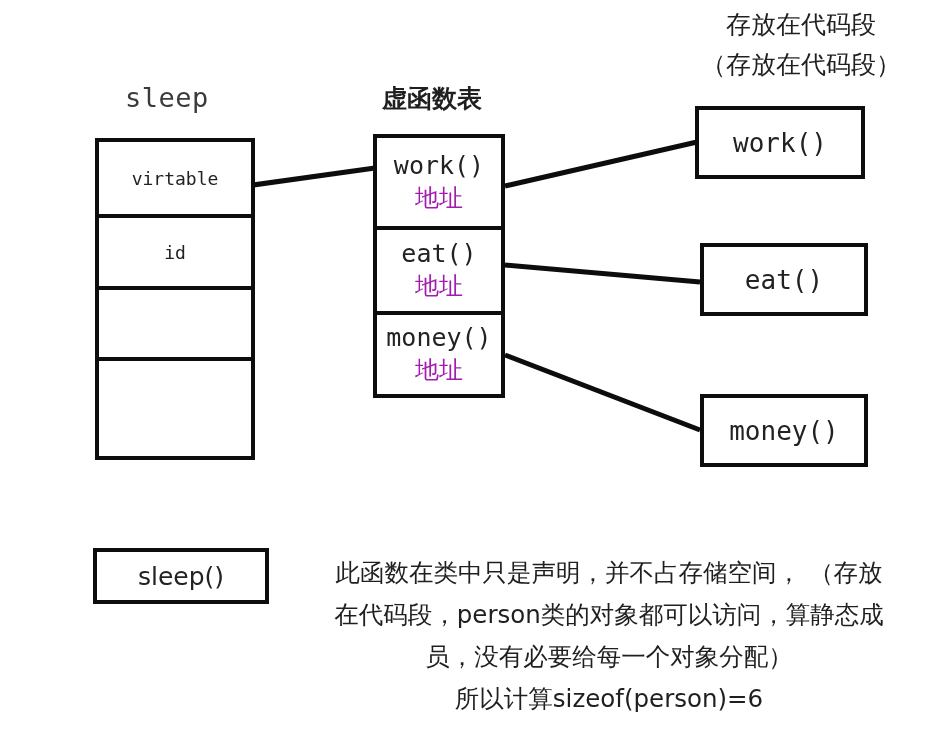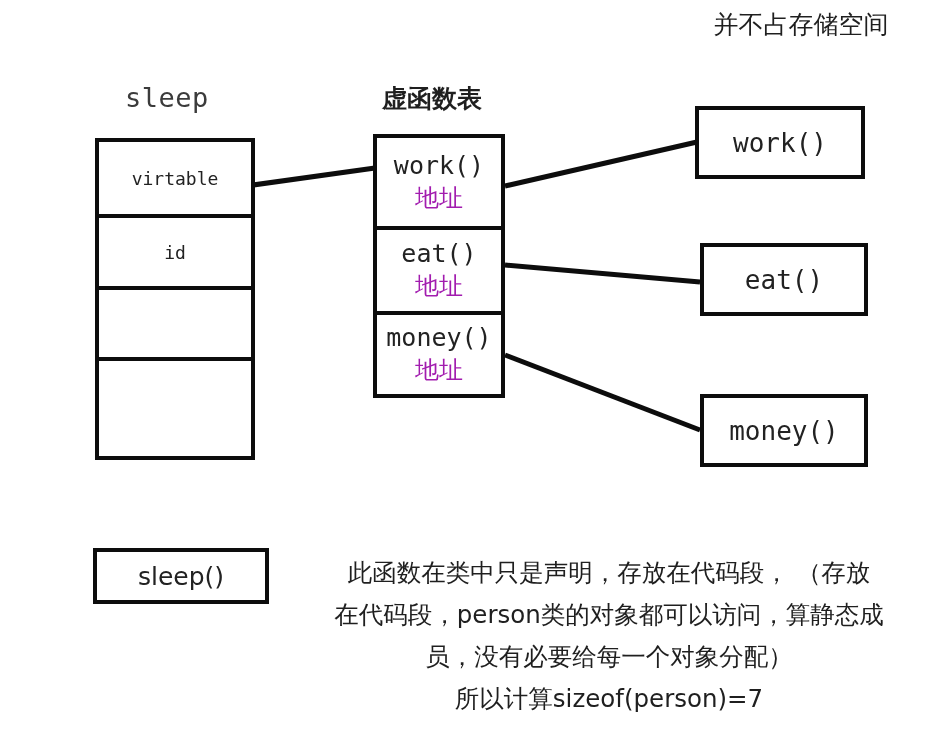--- a/index.html
+++ b/index.html
@@ -144,22 +144,23 @@
 
     <path d="M 505 265 L 700 282" fill="none" stroke="#0d0d0d" stroke-width="5"></path>
 
     <path d="M 505 355 L 700 430" fill="none" stroke="#0d0d0d" stroke-width="5"></path>
   </svg>
 
   <div class="abs label-mono" style="left:125px; top:82px;">sleep</div>
 
   <div class="abs label-cjk" style="left:382px; top:82px;font-weight:bold;">虚函数表</div>
 
-  <div class="abs label-cjk" style="left:701px; top:8px; width:200px;">并不占存储空间</div>
-
+  <div class="abs label-cjk" style="left:701px; top:8px; width:200px;">存放在代码段</div>
+
+  <div class="abs label-cjk" style="left:691px; top:48px; width:220px;">（存放在代码段）</div>
 
   <div class="struct" style="left:95px; top:138px; width:160px; height:322px;">
     <div class="struct-cell" style="top:0px; height:72px;">
       <span class="cell-text">virtable</span>
     </div>
     <div class="struct-cell divider" style="top:72px; height:72px;">
       <span class="cell-text">id</span>
     </div>
     <div class="struct-cell divider" style="top:144px; height:71px;">
       <span class="cell-text"></span>
@@ -194,19 +195,19 @@
 
   <div class="box" style="left:700px; top:394px; width:168px; height:73px;">
     <span class="box-mono-text">money()</span>
   </div>
 
   <div class="box" style="left:93px; top:548px; width:176px; height:56px;">
     <span class="box-sans-text">sleep()</span>
   </div>
 
   <div class="note" style="left:294px; top:552px; width:630px;">
-    <span class="note-line">此函数在类中只是声明，存放在代码段， （存放</span>
+    <span class="note-line">此函数在类中只是声明，并不占存储空间， （存放</span>
     <span class="note-line">在代码段，person类的对象都可以访问，算静态成</span>
     <span class="note-line">员，没有必要给每一个对象分配）</span>
-    <span class="note-line">所以计算sizeof(person)=7</span>
+    <span class="note-line">所以计算sizeof(person)=6</span>
   </div>
 
 </div>
 
 </body></html>

